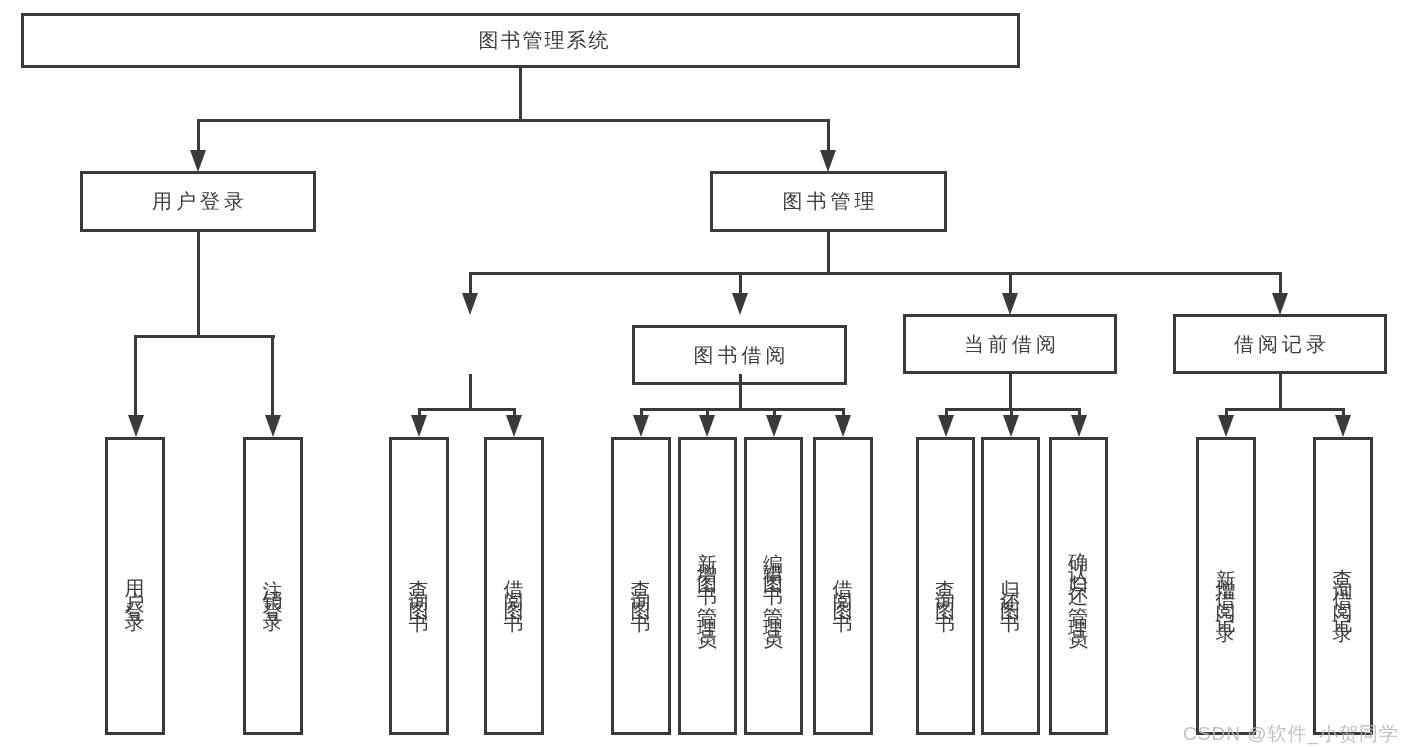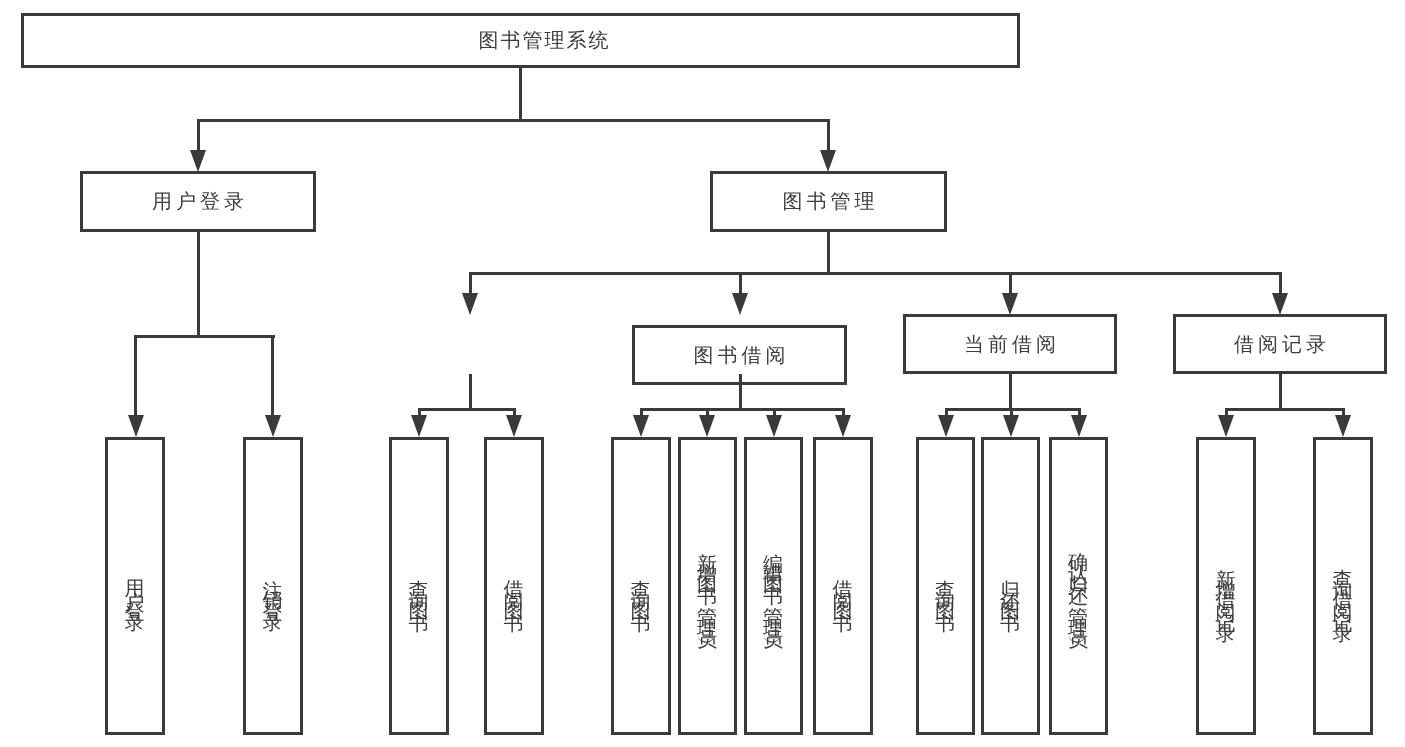--- a/index.html
+++ b/index.html
@@ -120,20 +120,21 @@
     <span class="vlabel">确认归还（管理员）</span>
   </div>
 
   <div class="box" style="left:1196px; top:437px; width:60px; height:298px;">
     <span class="vlabel">新增借阅记录</span>
   </div>
   <div class="box" style="left:1313px; top:437px; width:60px; height:298px;">
     <span class="vlabel">查询借阅记录</span>
   </div>
 
+  <div class="watermark">CSDN @软件_小贺同学</div>
 <div class="ln" style="left: 519px; top: 68px; width: 3px; height: 52px;"></div>
     <div class="ln" style="left: 197px; top: 119px; width: 3px; height: 35px;"></div>
     <div class="ln" style="left: 827px; top: 119px; width: 3px; height: 35px;"></div>
     <div class="ln" style="left: 197px; top: 232px; width: 3px; height: 103px;"></div>
     <div class="ln" style="left: 134px; top: 335px; width: 3px; height: 82px;"></div>
     <div class="ln" style="left: 271px; top: 335px; width: 3px; height: 82px;"></div>
     <div class="ln" style="left: 827px; top: 232px; width: 3px; height: 40px;"></div>
     <div class="ln" style="left: 469px; top: 272px; width: 3px; height: 23px;"></div>
     <div class="ln" style="left: 739px; top: 272px; width: 3px; height: 23px;"></div>
     <div class="ln" style="left: 1009px; top: 272px; width: 3px; height: 23px;"></div>

